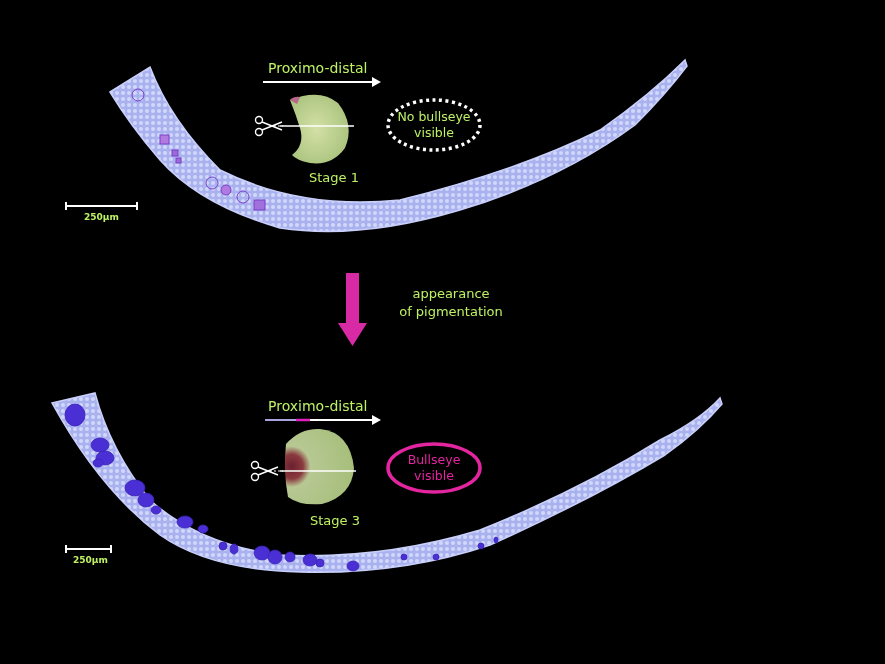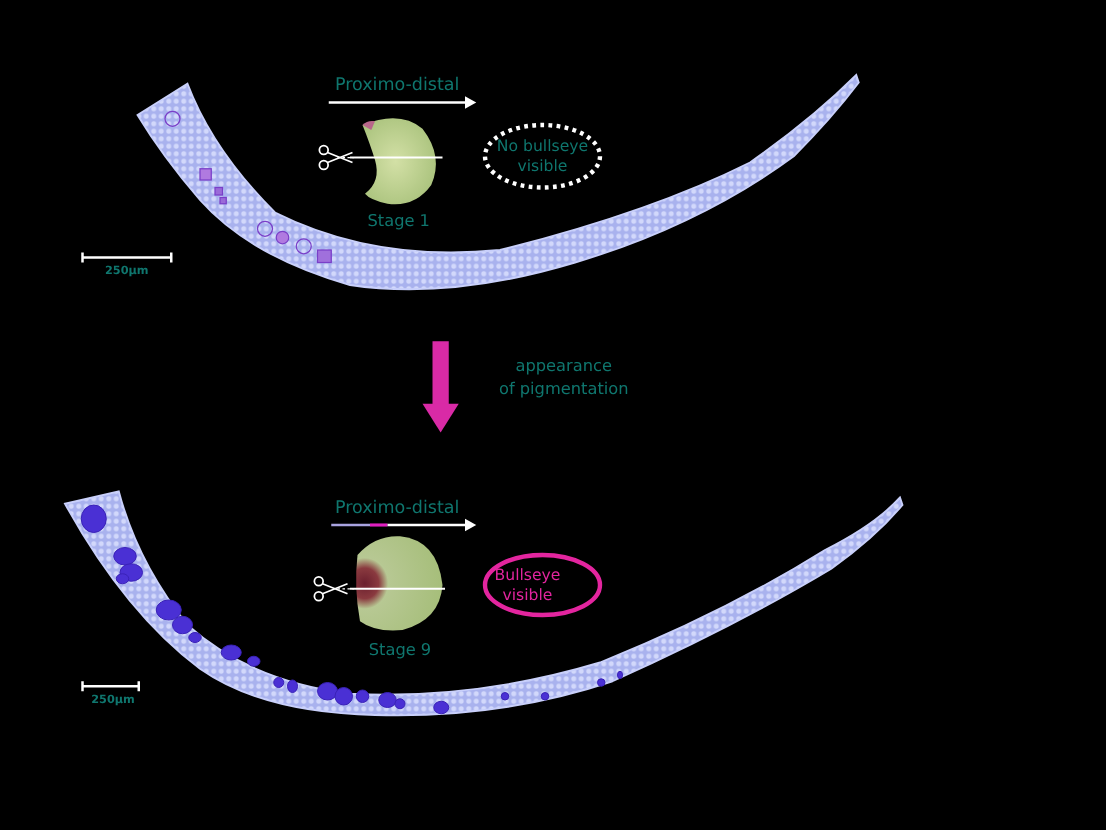--- a/index.html
+++ b/index.html
@@ -1,20 +1,20 @@
 <!DOCTYPE html>
 <html><head>
 <meta charset="utf-8">
 <style>
   html, body { margin:0; padding:0; background:#000; }
   body { width:885px; height:664px; position:relative; overflow:hidden; font-family:"Liberation Sans", sans-serif; color:#fff; }
   svg#fig { position:absolute; left:0; top:0; }
-  .lbl { position:absolute; color:#0f766e; font-family:"DejaVu Sans", sans-serif; white-space:nowrap; }
+  .lbl { position:absolute; color:#bef264; font-family:"DejaVu Sans", sans-serif; white-space:nowrap; }
   .dir { font-size:14px; }
-  .stage { font-size:13px; }
+  .stage { font-size:13px;margin-left:15px; }
   .scale { font-size:9px;font-weight:bold; }
   .oval-text { font-weight:normal; font-size:12.5px; text-align:center; line-height:16px; }
   .trans { font-size:13px; text-align:center; line-height:18px;margin-left:16px; }
 </style>
 </head>
 <body>
 
 <svg id="fig" width="885" height="664" viewBox="0 0 885 664">
   <defs>
     <pattern id="cells" width="6" height="6" patternUnits="userSpaceOnUse">
@@ -134,18 +134,18 @@
   <div>visible</div>
 </div>
 <div class="lbl scale" style="left:84px; top:212px;">250µm</div>
 
 <div class="lbl trans" style="left:380px; top:285px; width:110px;">
   <div>appearance</div>
   <div>of pigmentation</div>
 </div>
 
 <div class="lbl dir" style="left:268px; top:398px;">Proximo-distal</div>
-<div class="lbl stage" style="left:295px; top:513px;">Stage 9</div>
-<div class="lbl oval-text" style="left:376px; top:452px; width:92px; color:#e3259f;">
+<div class="lbl stage" style="left:295px; top:513px;">Stage 3</div>
+<div class="lbl oval-text" style="left:388px; top:452px; width:92px; color:#e3259f;">
   <div>Bullseye</div>
   <div>visible</div>
 </div>
 <div class="lbl scale" style="left:73px; top:555px;">250µm</div>
 
 </body></html>

